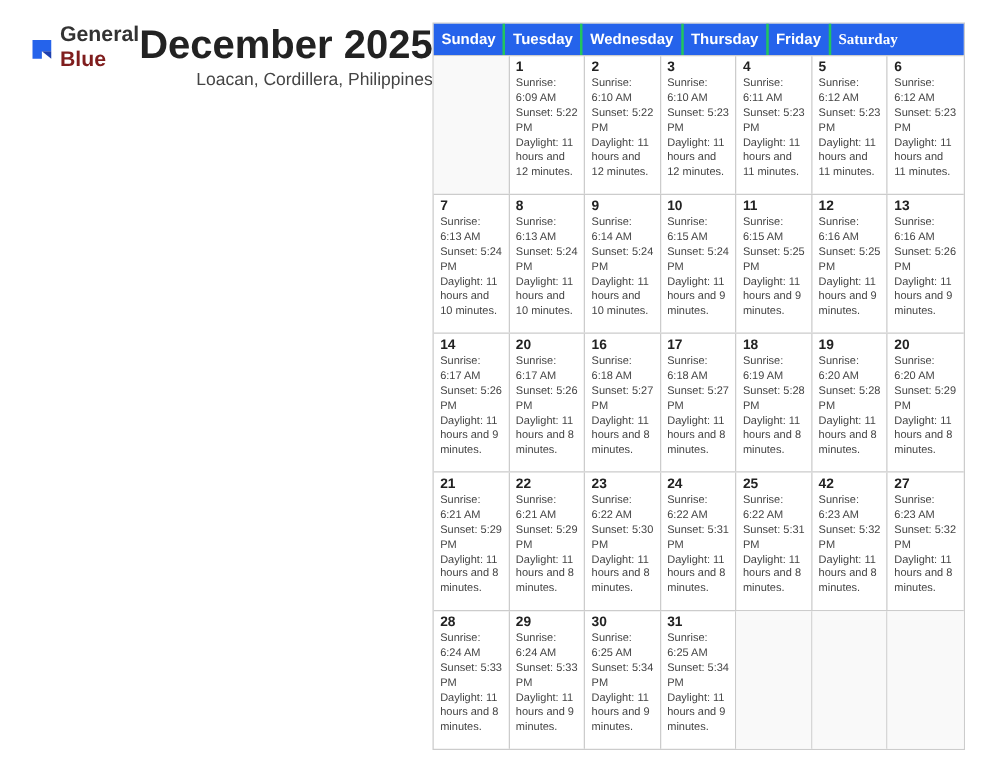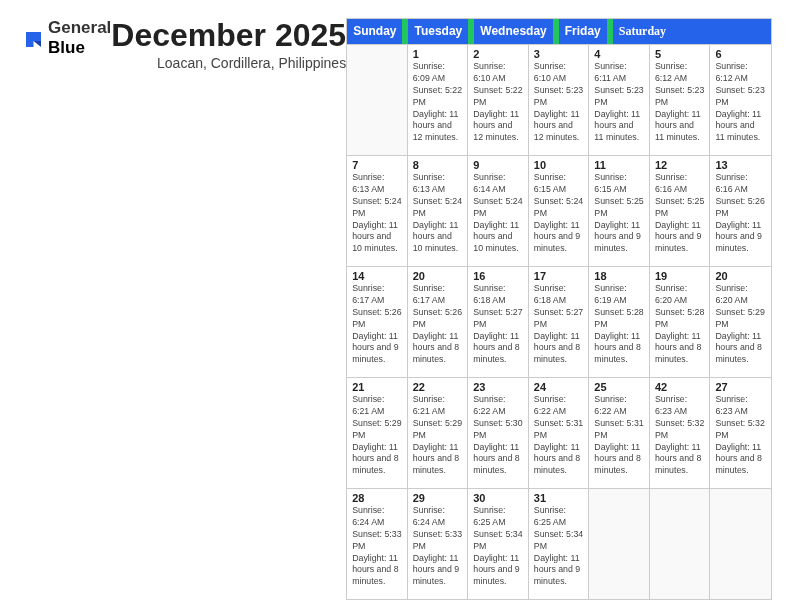--- a/index.html
+++ b/index.html
@@ -55,21 +55,21 @@
     .cal-header-row {
       display: grid;
       grid-template-columns: repeat(7, 1fr);
       background: #2563eb;
     }
     .cal-header-cell {
       color: #fff;
       font-size: 12px;
       font-weight: bold;
       padding: 5px 6px;
-      border-right: 6px solid #22c55e;
+      border-right: 2px solid #22c55e;
       text-align: left;
     }
     .cal-header-cell:last-child { border-right: none; font-family: Liberation Serif, serif; }
     .cal-body {
       display: flex;
       flex-direction: column;
       flex: 1;
     }
     .cal-row {
       display: grid;
@@ -104,34 +104,35 @@
 
 <div class="page">
   <div class="header">
     <div class="logo">
       <svg class="logo-icon" viewBox="0 0 32 32" xmlns="http://www.w3.org/2000/svg">
         <polygon points="8,8 28,8 28,20 18,20 18,28 8,28" fill="#2563eb"></polygon>
         <polygon points="18,20 28,20 28,28" fill="#1e40af"></polygon>
       </svg>
       <div>
         <span style="font-size:17px;font-weight:bold;color:#333;">General</span><br>
-        <span style="font-size:17px;font-weight:bold;color:#000000;">Blue</span>
+        <span style="font-size:17px;font-weight:bold;color:#7f1d1d;">Blue</span>
       </div>
     </div>
     <div class="title-block">
       <div class="month-year">December 2025</div>
       <div class="location">Loacan, Cordillera, Philippines</div>
     </div>
   </div>
 
   <div class="calendar">
     <div class="cal-header-row" id="cal-header">
         <div class="cal-header-cell">Sunday</div>
         <div class="cal-header-cell">Tuesday</div>
         <div class="cal-header-cell">Wednesday</div>
+        <div class="cal-header-cell">Thursday</div>
         <div class="cal-header-cell">Friday</div>
         <div class="cal-header-cell">Saturday</div>
       </div>
     <div class="cal-body" id="cal-body">
         <div class="cal-row">
           <div class="cal-cell empty"></div>
           <div class="cal-cell">
             <div class="day-num">1</div>
             <div class="day-info">Sunrise: 6:09 AM<br>Sunset: 5:22 PM<br>Daylight: 11 hours and 12 minutes.</div>
           </div>

